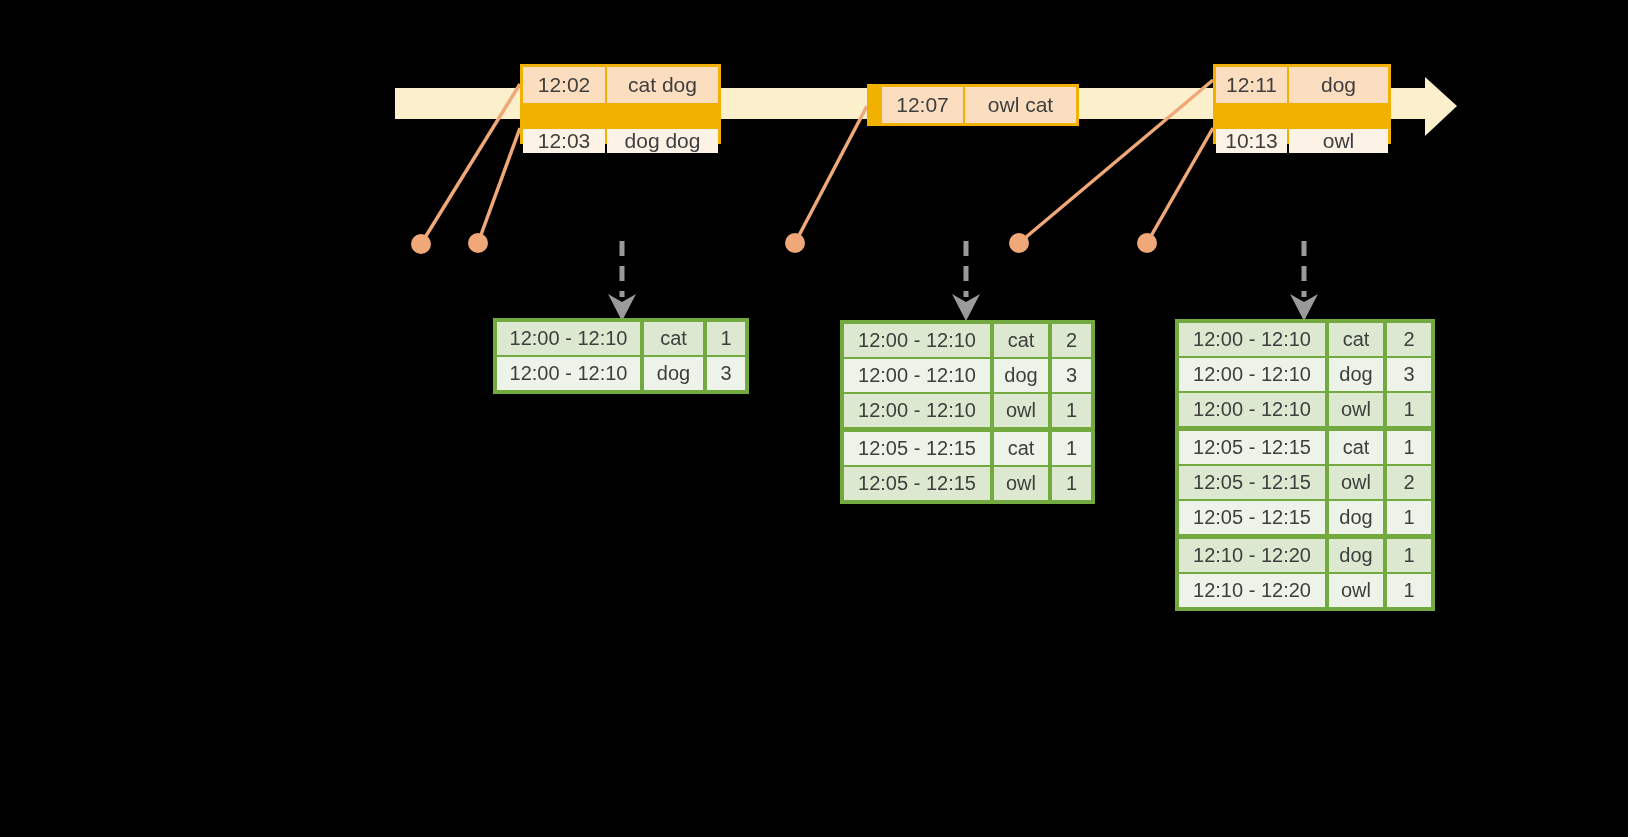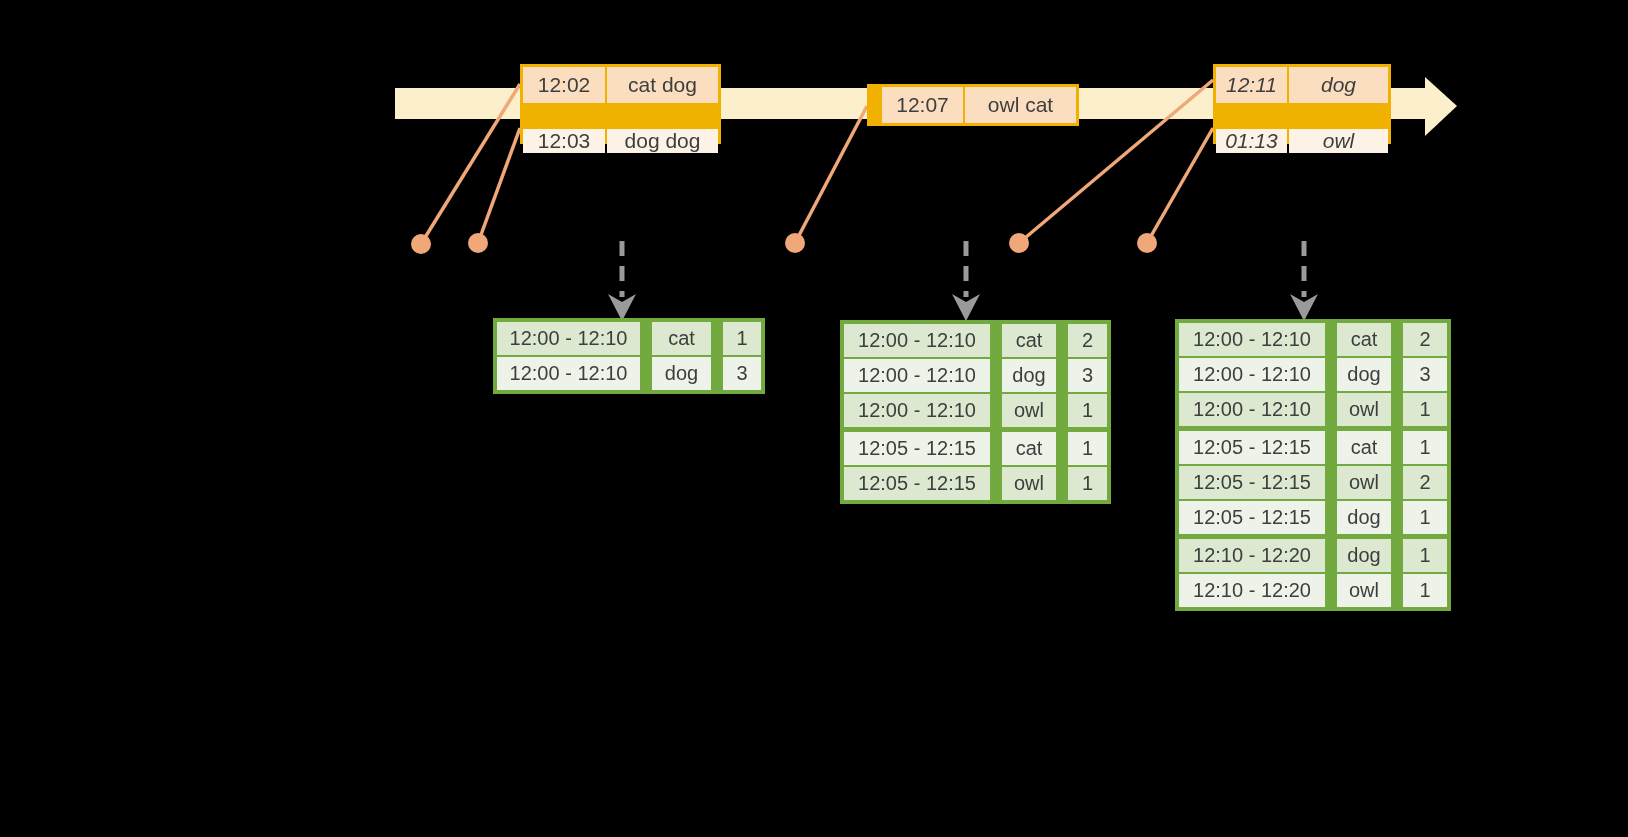--- a/index.html
+++ b/index.html
@@ -6,33 +6,33 @@
   #stage{position:relative;width:1628px;height:837px;background:var(--background,#000);overflow:hidden;
          font-family:"Liberation Sans", sans-serif;}
   #shapes{position:absolute;left:0;top:0;}
 
   
   .otable{position:absolute;display:flex;flex-direction:column;gap:2px;
           background:var(--orange-border);border:3px solid var(--orange-border);}
   .otable .drow{display:grid;gap:2px;height:36px;}
   .b1 .drow{grid-template-columns:82px 111px;}
   .b2 .drow{grid-template-columns:81px 111px;padding-left:12px;}
-  .b3 .drow{grid-template-columns:71px 99px;font-style:italic;}
+  .b3 .drow{grid-template-columns:71px 99px;}
   .otable .cell{display:flex;align-items:center;justify-content:center;
                 font-size:21px;color:var(--text);}
   .otable .drow.dark .cell{background:var(--orange-row-dark);}
   .otable .drow.light .cell{background:var(--orange-row-light);margin-top:24px;}
   .b1{left:520px;top:64px;}
   .b2{left:867px;top:84px;}
   .b3{left:1213px;top:64px;}
 
   
   .gtable{position:absolute;display:flex;flex-direction:column;gap:2px;
           background:var(--green-border);border:4px solid var(--green-border);}
-  .gtable .drow{display:grid;gap:12px;height:33px;}
+  .gtable .drow{display:grid;gap:4px;height:33px;}
   .gtable .cell{display:flex;align-items:center;justify-content:center;
                 font-size:20px;color:var(--text);}
   .gtable .drow.dark .cell{background:var(--green-row-dark);}
   .gtable .drow.light .cell{background:var(--green-row-light);}
   .gtable .drow.group-start{margin-top:3px;}
   .r1{left:493px;top:318px;}
   .r1 .drow{grid-template-columns:143px 59px 38px;}
   .r2{left:840px;top:320px;}
   .r2 .drow{grid-template-columns:146px 54px 39px;}
   .r3{left:1175px;top:319px;}
@@ -91,21 +91,21 @@
         <div class="cell c-time">12:07</div>
         <div class="cell c-words">owl cat</div>
       </div>
     </div>
   <div class="otable b3">
       <div class="drow dark">
         <div class="cell c-time">12:11</div>
         <div class="cell c-words">dog</div>
       </div>
       <div class="drow light">
-        <div class="cell c-time">01:13</div>
+        <div class="cell c-time">10:13</div>
         <div class="cell c-words">owl</div>
       </div>
     </div>
 
   <div class="gtable r1">
       <div class="drow dark">
         <div class="cell c-window">12:00 - 12:10</div>
         <div class="cell c-word">cat</div>
         <div class="cell c-count">1</div>
       </div>

